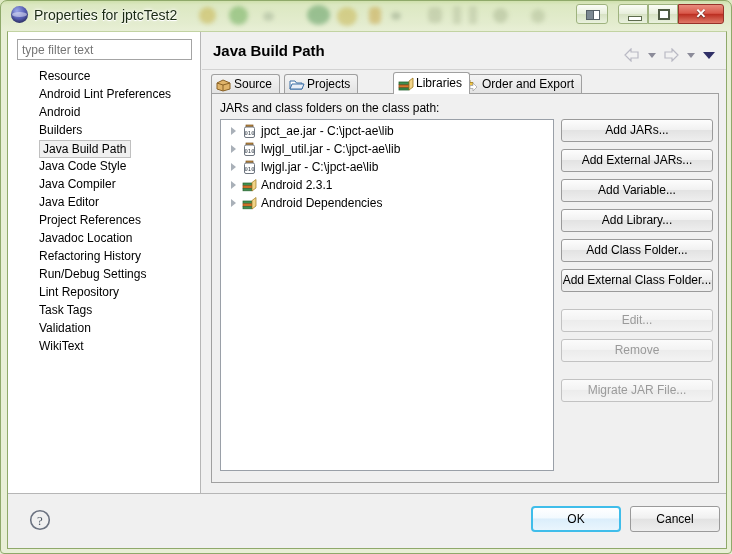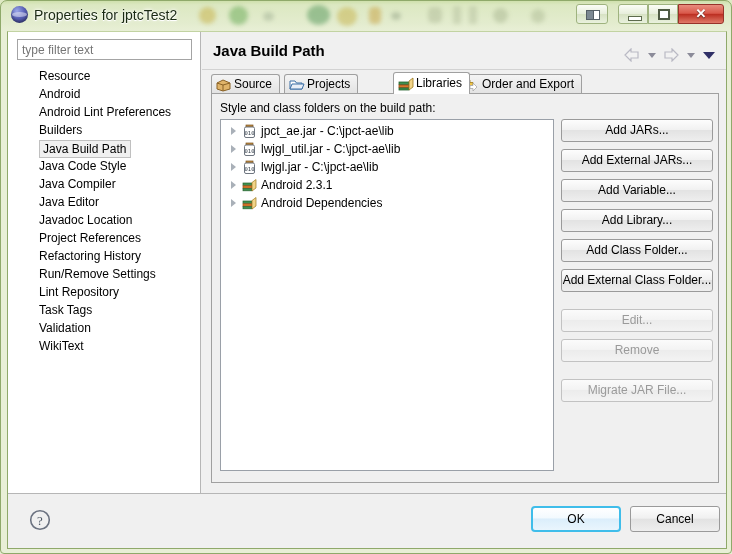--- a/index.html
+++ b/index.html
@@ -394,33 +394,33 @@
         <div class="glyph-close">✕</div>
       </div>
     </div>
 
     <div class="client">
 
       <div class="sidebar">
         <input class="filter-box" type="text" placeholder="type filter text" style="">
         <div class="tree">
           <div class="tree-item">Resource</div>
+          <div class="tree-item">Android Lint Preferences</div>
           <div class="tree-item">Android</div>
-          <div class="tree-item">Android Lint Preferences</div>
           <div class="tree-item">Builders</div>
           <div class="tree-row-sel">
             <div class="tree-item selected">Java Build Path</div>
           </div>
           <div class="tree-item">Java Code Style</div>
           <div class="tree-item">Java Compiler</div>
           <div class="tree-item">Java Editor</div>
+          <div class="tree-item">Project References</div>
           <div class="tree-item">Javadoc Location</div>
-          <div class="tree-item">Project References</div>
           <div class="tree-item">Refactoring History</div>
-          <div class="tree-item">Run/Remove Settings</div>
+          <div class="tree-item">Run/Debug Settings</div>
           <div class="tree-item">Lint Repository</div>
           <div class="tree-item">Task Tags</div>
           <div class="tree-item">Validation</div>
           <div class="tree-item">WikiText</div>
         </div>
       </div>
 
       <div class="pane">
         <div class="pane-title">Java Build Path</div>
 
@@ -476,21 +476,21 @@
           <div class="tab" style="left:248px;">
             <svg class="tab-ico" viewBox="0 0 16 14">
               <path d="M2 6 L6 2 L6 4.5 L9 4.5 L9 7.5 L6 7.5 L6 10 Z" fill="#f0c548" stroke="#a07c18" stroke-width="0.8"></path>
               <path d="M13 12 L9 8 L9 10.5 L6 10.5 L6 13.5 L9 13.5 L9 16 Z" fill="#ffffff" stroke="#a8a8a8" stroke-width="0.8" transform="translate(0,-3)"></path>
             </svg>
             <span>Order and Export</span>
           </div>
         </div>
 
         <div class="content-box">
-          <div class="content-label">Style and class folders on the build path:</div>
+          <div class="content-label">JARs and class folders on the class path:</div>
 
           <div class="listbox">
 
             <div class="lrow">
               <span class="twisty"></span>
               <svg class="row-ico" viewBox="0 0 15 15">
                 <rect x="4" y="1" width="7" height="2" fill="#c08a3e" stroke="#7a5420" stroke-width="0.7"></rect>
                 <rect x="2.5" y="3" width="10" height="10.5" rx="1.5" fill="#ffffff" stroke="#6f7680" stroke-width="1"></rect>
                 <text x="7.5" y="11" font-size="5.5" fill="#2f3a46" text-anchor="middle" font-family="DejaVu Sans Mono, monospace">010</text>
               </svg>

